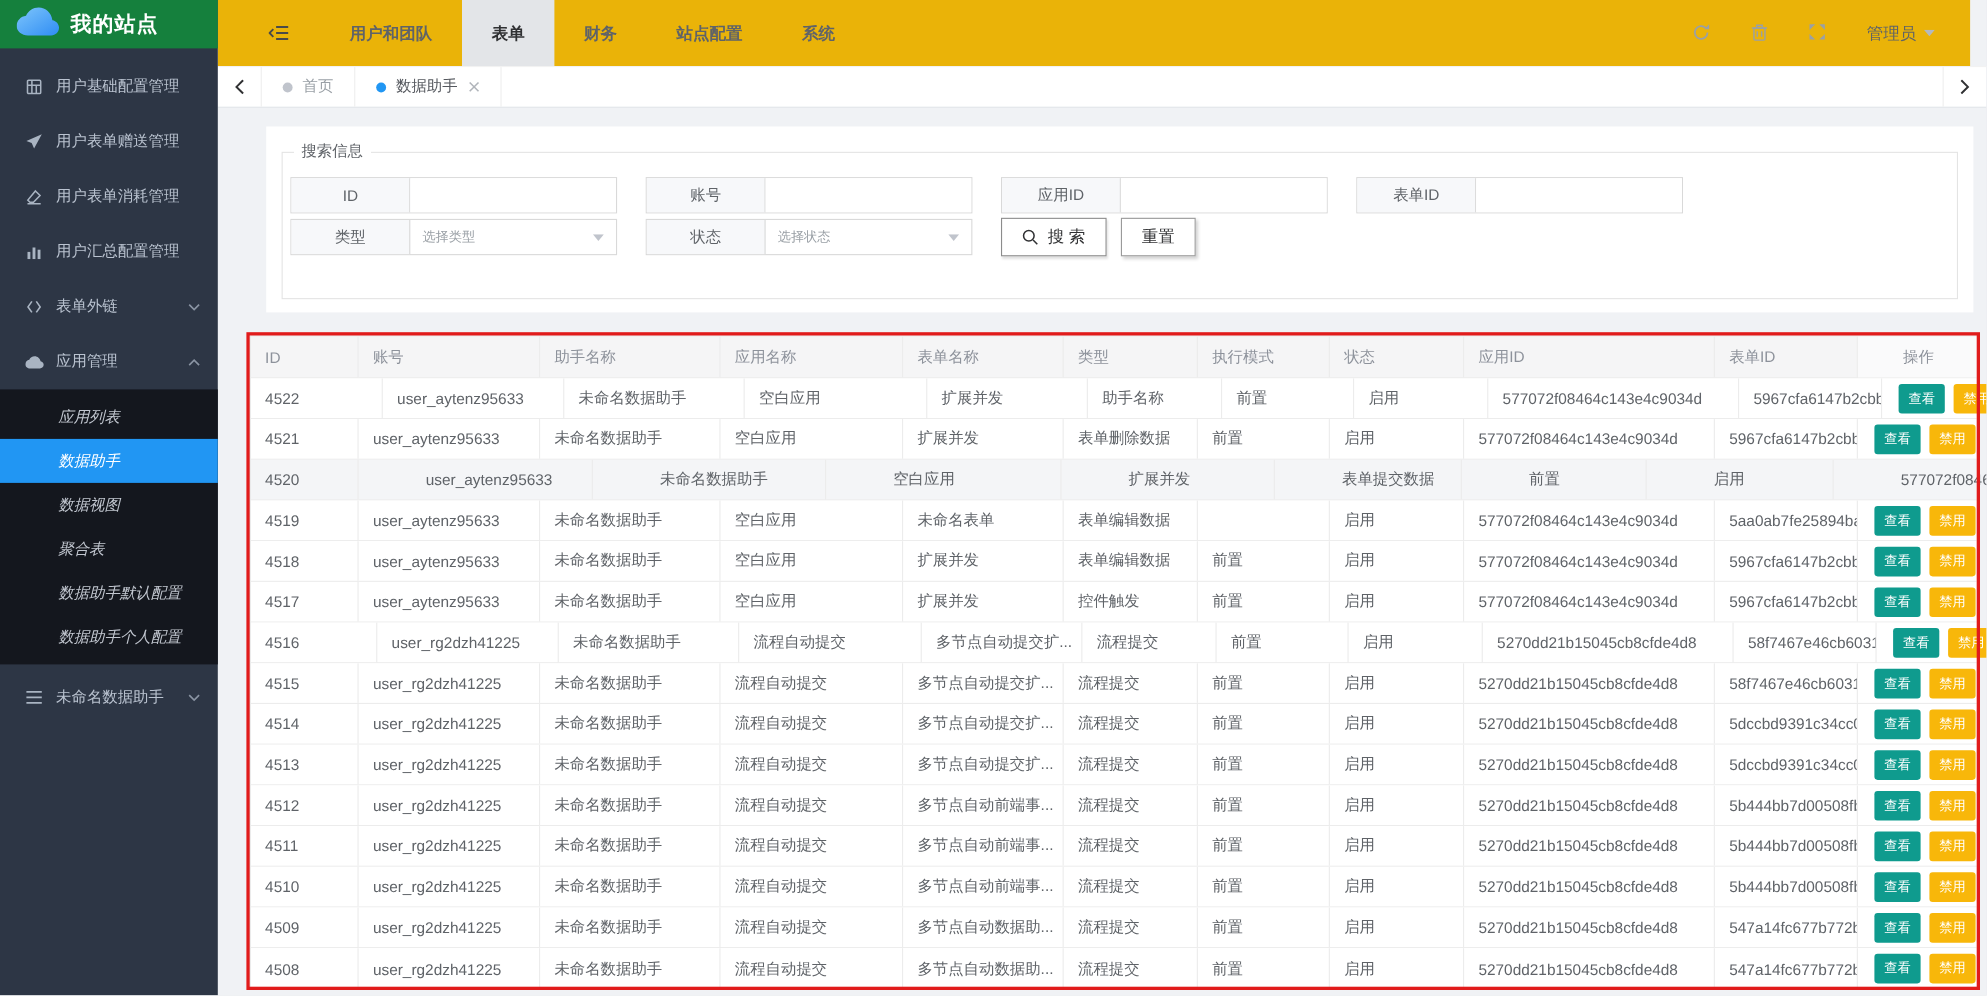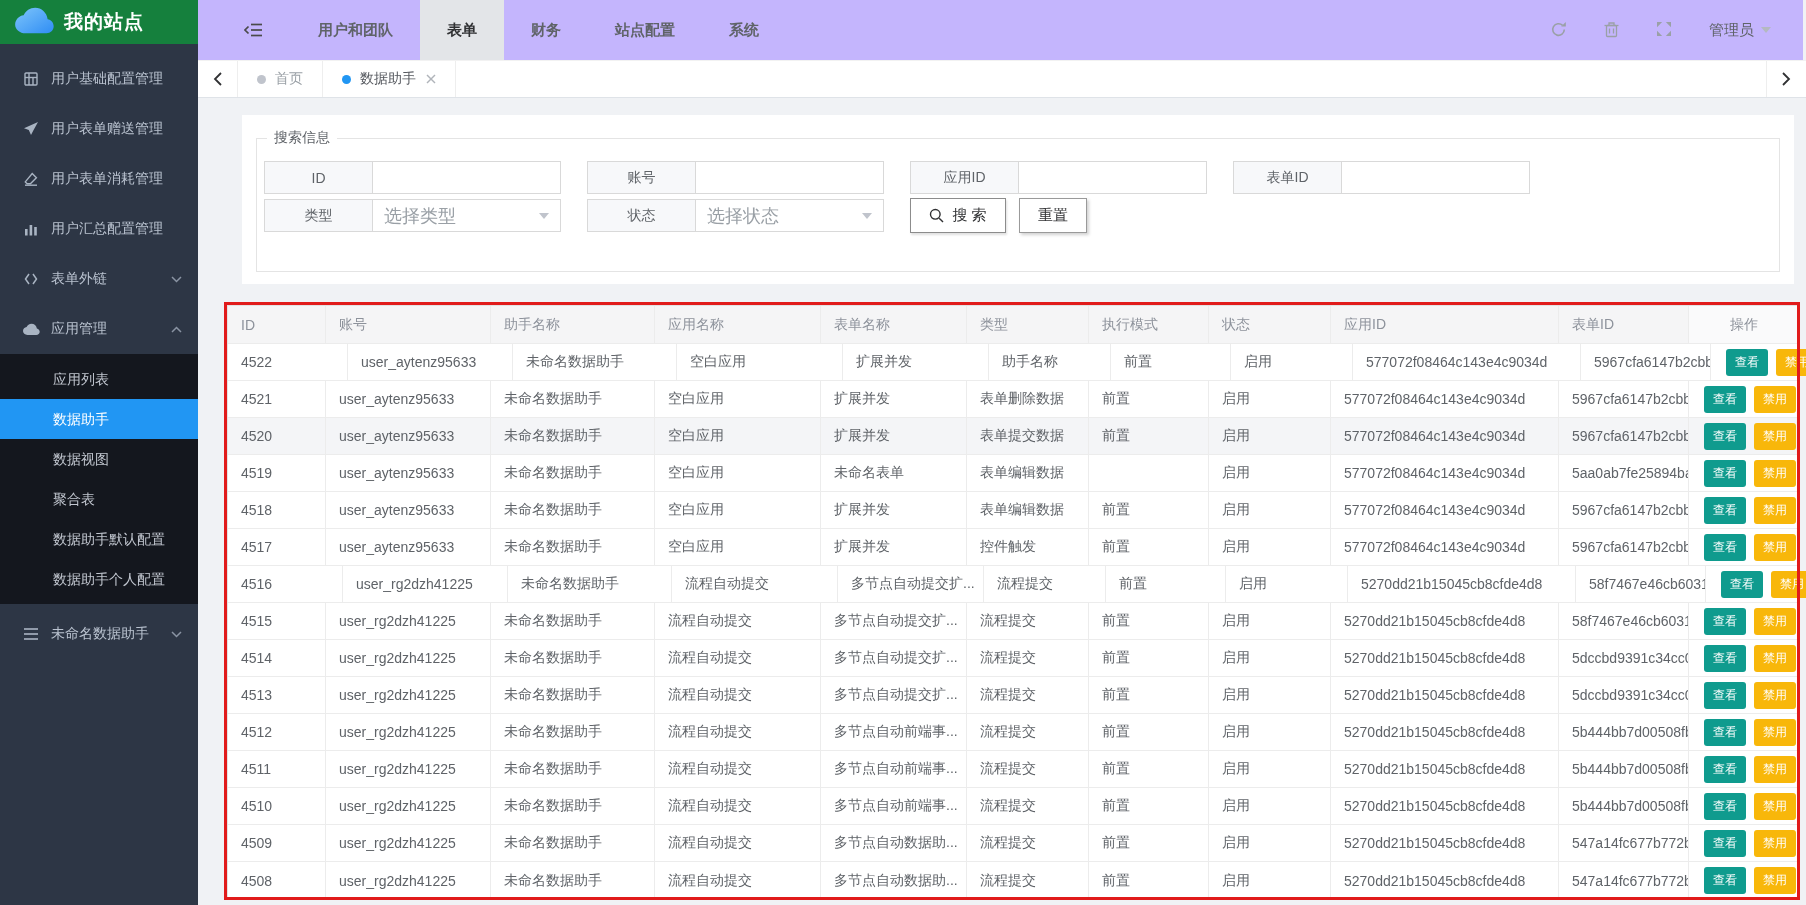--- a/index.html
+++ b/index.html
@@ -10,26 +10,26 @@
   
   #sidebar { position:absolute; left:0; top:0; width:198px; height:905px; background:#2d3645; z-index:5; }
   #logo-area { height:44px; background:#15803d; display:flex; align-items:center; padding-left:15px; gap:9px; }
   #logo-title { color:#ffffff; font-size:19px; font-weight:bold; letter-spacing:1px; }
   #side-menu { padding-top:10px; }
   .side-item { height:50px; display:flex; align-items:center; padding:0 16px 0 22px; color:#bac3d0; font-size:14px; cursor:pointer; }
   .side-item .s-icon { width:18px; height:18px; margin-right:11px; display:inline-flex; align-items:center; justify-content:center; color:#a9b4c2; flex:none; }
   .side-item .s-label { flex:1; white-space:nowrap; overflow:hidden; }
   .side-item .s-chev { color:#8a94a3; display:inline-flex; }
   .side-sub { background:#14171e; padding:5px 0; }
-  .side-sub-item { height:40px; line-height:40px; padding-left:53px; color:#c2c7d0; font-size:14px; cursor:pointer; white-space:nowrap; }
+  .side-sub-item { height:40px; line-height:40px; padding-left:53px; color:#c2c7d0; font-size:14px; cursor:pointer; white-space:nowrap;font-style:italic; }
   .side-sub-item.active { background:var(--accent,#2196f3); color:#fff; }
   .side-item.after-sub { margin-top:5px; }
 
   
-  #topnav { position:absolute; left:198px; top:0; right:3px; height:60px; background:#c4b5fd; display:flex; align-items:center; z-index:4; }
+  #topnav { position:absolute; left:198px; top:0; right:15px; height:60px; background:#eab308; display:flex; align-items:center; z-index:4; }
   #collapse-btn { margin:0 28px 0 46px; color:#4a4a4a; display:inline-flex; cursor:pointer; }
   .nav-item { height:60px; display:flex; align-items:center; padding:0 27px; font-size:15px; font-weight:bold; color:#5f6368; cursor:pointer; white-space:nowrap; }
   .nav-item.active { background:#e3e5e8; color:#303133; }
   #topnav-right { margin-left:auto; display:flex; align-items:flex-start; gap:37px; padding-right:32px; }
   .top-ico { color:#9aa0a6; display:inline-flex; cursor:pointer; }
   #user-menu { display:flex; align-items:center; gap:7px; color:#5f6368; font-size:15px; cursor:pointer; }
   #user-caret { color:#b4b9c0; display:inline-flex; }
 
   
   #tabbar { position:absolute; left:198px; top:60px; right:0; height:38px; background:#fff; border-top:1px solid #f2f2f2; border-bottom:1px solid #dfe3e8; display:flex; align-items:stretch; z-index:4; }
@@ -44,33 +44,33 @@
   #content { position:absolute; left:198px; top:98px; right:0; bottom:0; background:#f0f2f5; }
 
   #search-card { position:absolute; left:44px; top:17px; width:1552px; height:169px; background:#ffffff; }
   #search-fs { position:absolute; left:14px; right:14px; top:14px; bottom:12px; border:1px solid #e4e4e4; padding:14px 10px 0 7px; }
   #search-legend { font-size:14px; color:#5f6368; padding:0 7px; margin-left:3px; }
   .f-row { display:flex; gap:26px; align-items:center; height:33px; }
   .f-row + .f-row { margin-top:5px; }
   .f-group { display:flex; width:297px; height:33px; border:1px solid #d9d9d9; background:#fff; flex:none; }
   .f-label { width:108px; background:#f7f8fa; border-right:1px solid #d9d9d9; display:flex; align-items:center; justify-content:center; color:#5f6368; font-size:14px; flex:none; }
   .f-input { flex:1; border:none; outline:none; font-size:14px; padding:0 10px; min-width:0; font-family:inherit; color:#333; }
-  .f-select { flex:1; display:flex; align-items:center; justify-content:space-between; padding:0 11px; color:#9aa0a6; font-size:18px; cursor:pointer; }
+  .f-select { flex:1; display:flex; align-items:center; justify-content:space-between; padding:0 11px; color:#9aa0a6; font-size:12px; cursor:pointer; }
   .f-caret { color:#c0c4cc; display:inline-flex; }
   #search-btn { width:96px; height:35px; border:1px solid #8c8c8c; background:#fff; display:flex; align-items:center; justify-content:center; gap:8px; font-size:15px; color:#303133; cursor:pointer; box-shadow:1px 2px 2px rgba(0,0,0,.12); }
   #reset-btn { width:68px; height:35px; border:1px solid #9a9a9a; background:#fff; display:flex; align-items:center; justify-content:center; font-size:15px; color:#303133; cursor:pointer; box-shadow:2px 2px 3px rgba(0,0,0,.18); margin-left:-13px; }
   .btn-ico { display:inline-flex; color:#303133; }
 
   
   #annotation-rect { position:absolute; left:26px; top:204px; width:1576px; height:598px; border:3px solid var(--ann-red,#e11b1b); z-index:20; pointer-events:none; }
   #data-table { position:absolute; left:29px; top:207px; width:1571px; background:#fff; border:1px solid #e2e2e2; font-size:14px; color:#5f6368; }
   .t-row { display:flex; height:37px; border-bottom:1px solid #ececec; background:#fff; align-items:stretch; }
   .t-row:last-child { border-bottom:none; }
   .t-row.header { height:38px; background:#f5f5f6; color:#8d929b; }
-  .t-row.hovered { background:#f4f5f7; }
+  .t-row.hovered { background:#f4f5f7;gap:48px; }
   .t-cell { display:flex; align-items:center; padding:0 6px 0 13px; border-right:1px solid #ececec; overflow:hidden; white-space:nowrap; flex:none; }
   .t-cell:last-child { border-right:none; }
   .t-cell.actions { padding-left:15px; gap:8px; }
   .t-row.header .t-cell.actions { justify-content:center; background:#fafafb; padding-left:6px; }
   .mini-btn { border:none; color:#fff; font-size:12px; padding:5px 9px; border-radius:3px; cursor:pointer; flex:none; font-family:inherit; }
   .btn-view { background:var(--c-view,#0f9b8e); }
   .btn-disable { background:var(--c-dis,#f8b70a); }
 </style>
 </head>
 <body>

